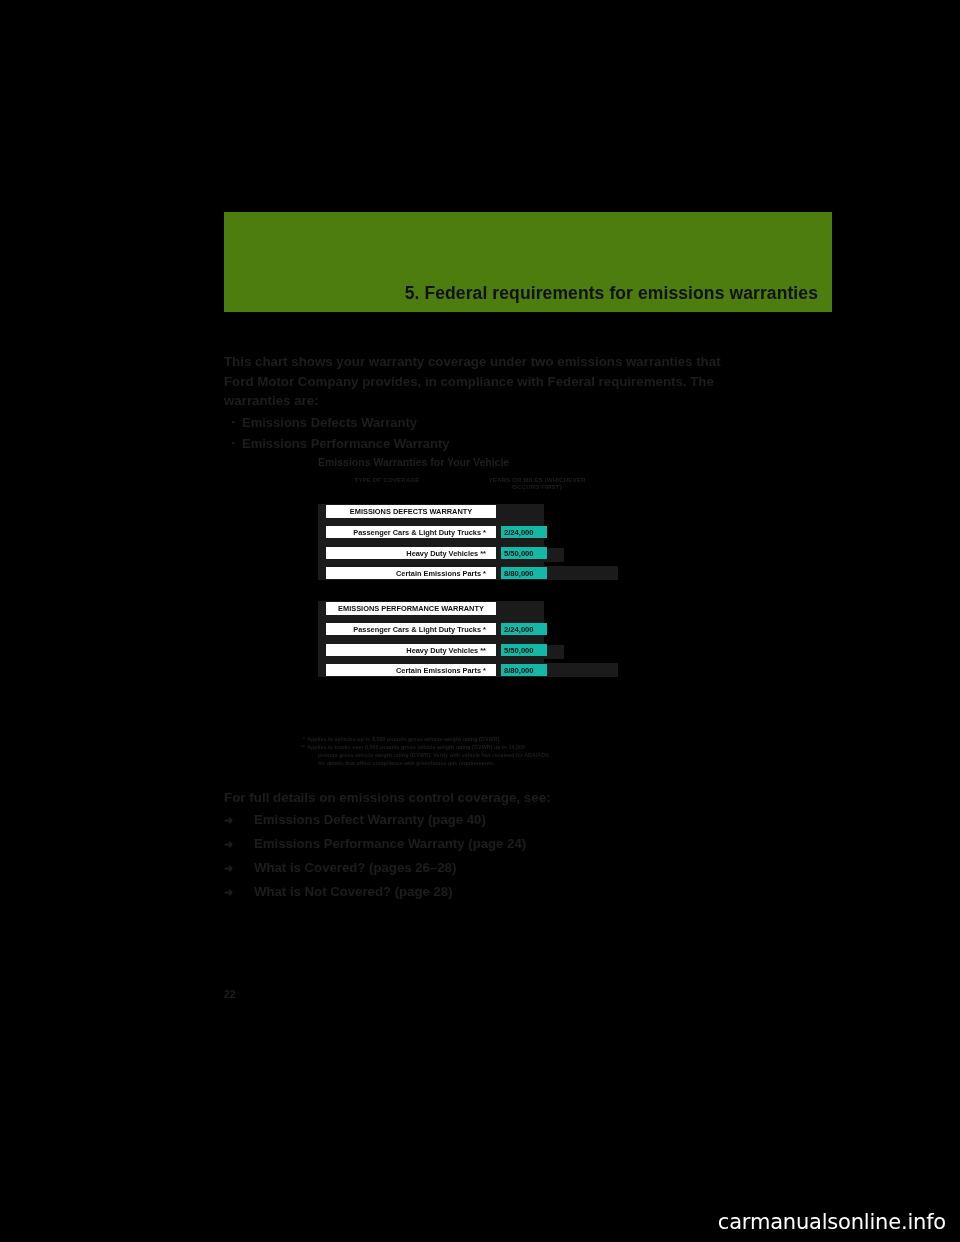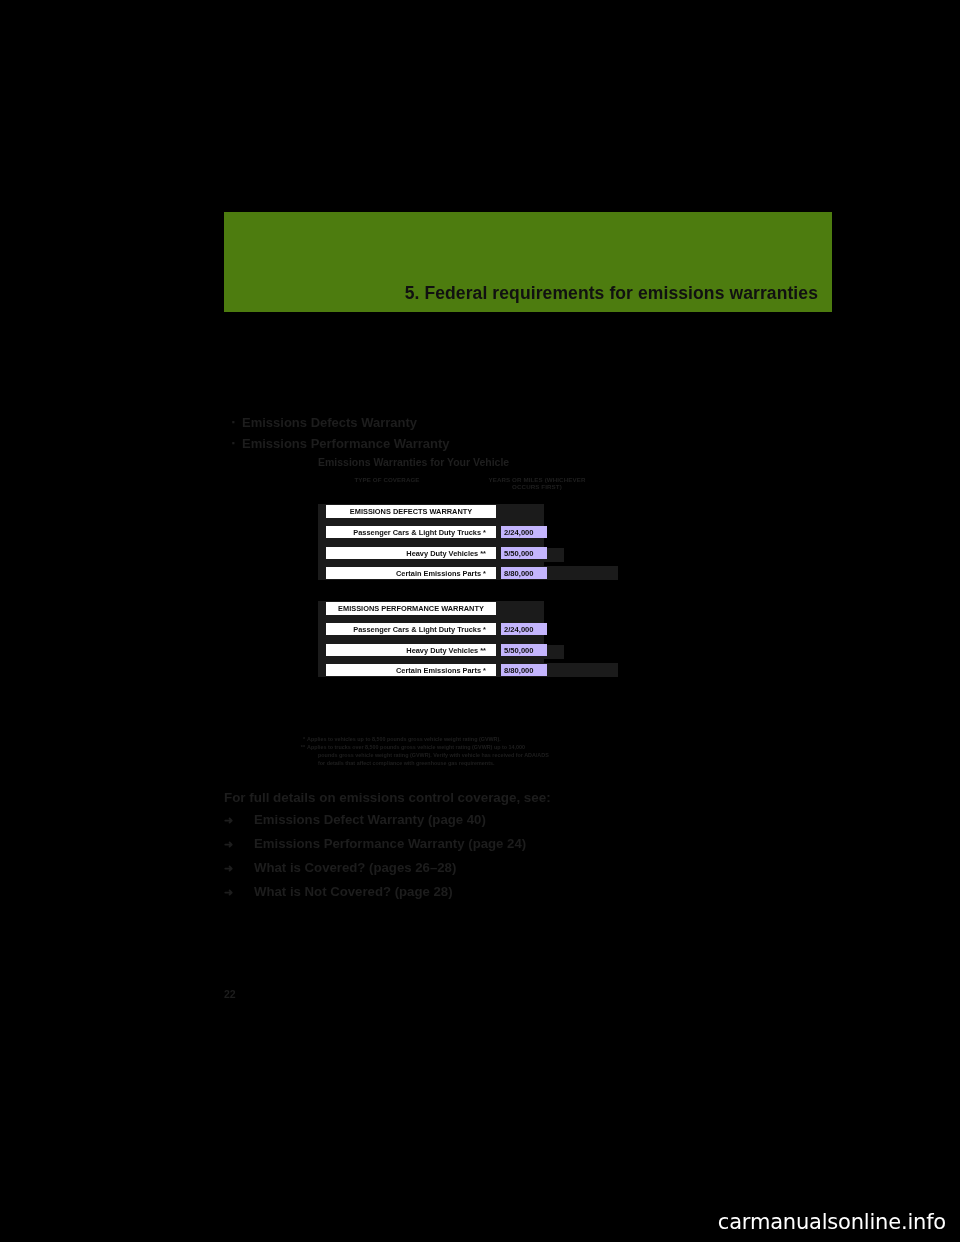--- a/index.html
+++ b/index.html
@@ -136,21 +136,21 @@
   }
   .band-label.center {
     justify-content: center;
     padding-right: 0;
   }
   .band-value {
     position: absolute;
     color: #111111;
     font-size: 7.6px;
     font-weight: bold;
-    background: #c4b5fd;
+    background: #14b8a6;
     display: flex;
     align-items: center;
     justify-content: flex-start;
     padding-left: 3px;
     box-sizing: border-box;
     white-space: nowrap;
   }
 
   .footnotes {
     position: absolute;
@@ -229,20 +229,21 @@
 </head>
 <body>
 
 <div class="page">
 
   <div class="chapter-band">
     <div class="chapter-title">5. Federal requirements for emissions warranties</div>
   </div>
 
 
+  <div class="intro">This chart shows your warranty coverage under two emissions warranties that Ford Motor Company provides, in compliance with Federal requirements. The warranties are:</div>
 
   <div class="bullets">
     <div class="bullet-row">
       <span class="bullet-mark">▪</span>
       <span>Emissions Defects Warranty</span>
     </div>
     <div class="bullet-row">
       <span class="bullet-mark">▪</span>
       <span>Emissions Performance Warranty</span>
     </div>

